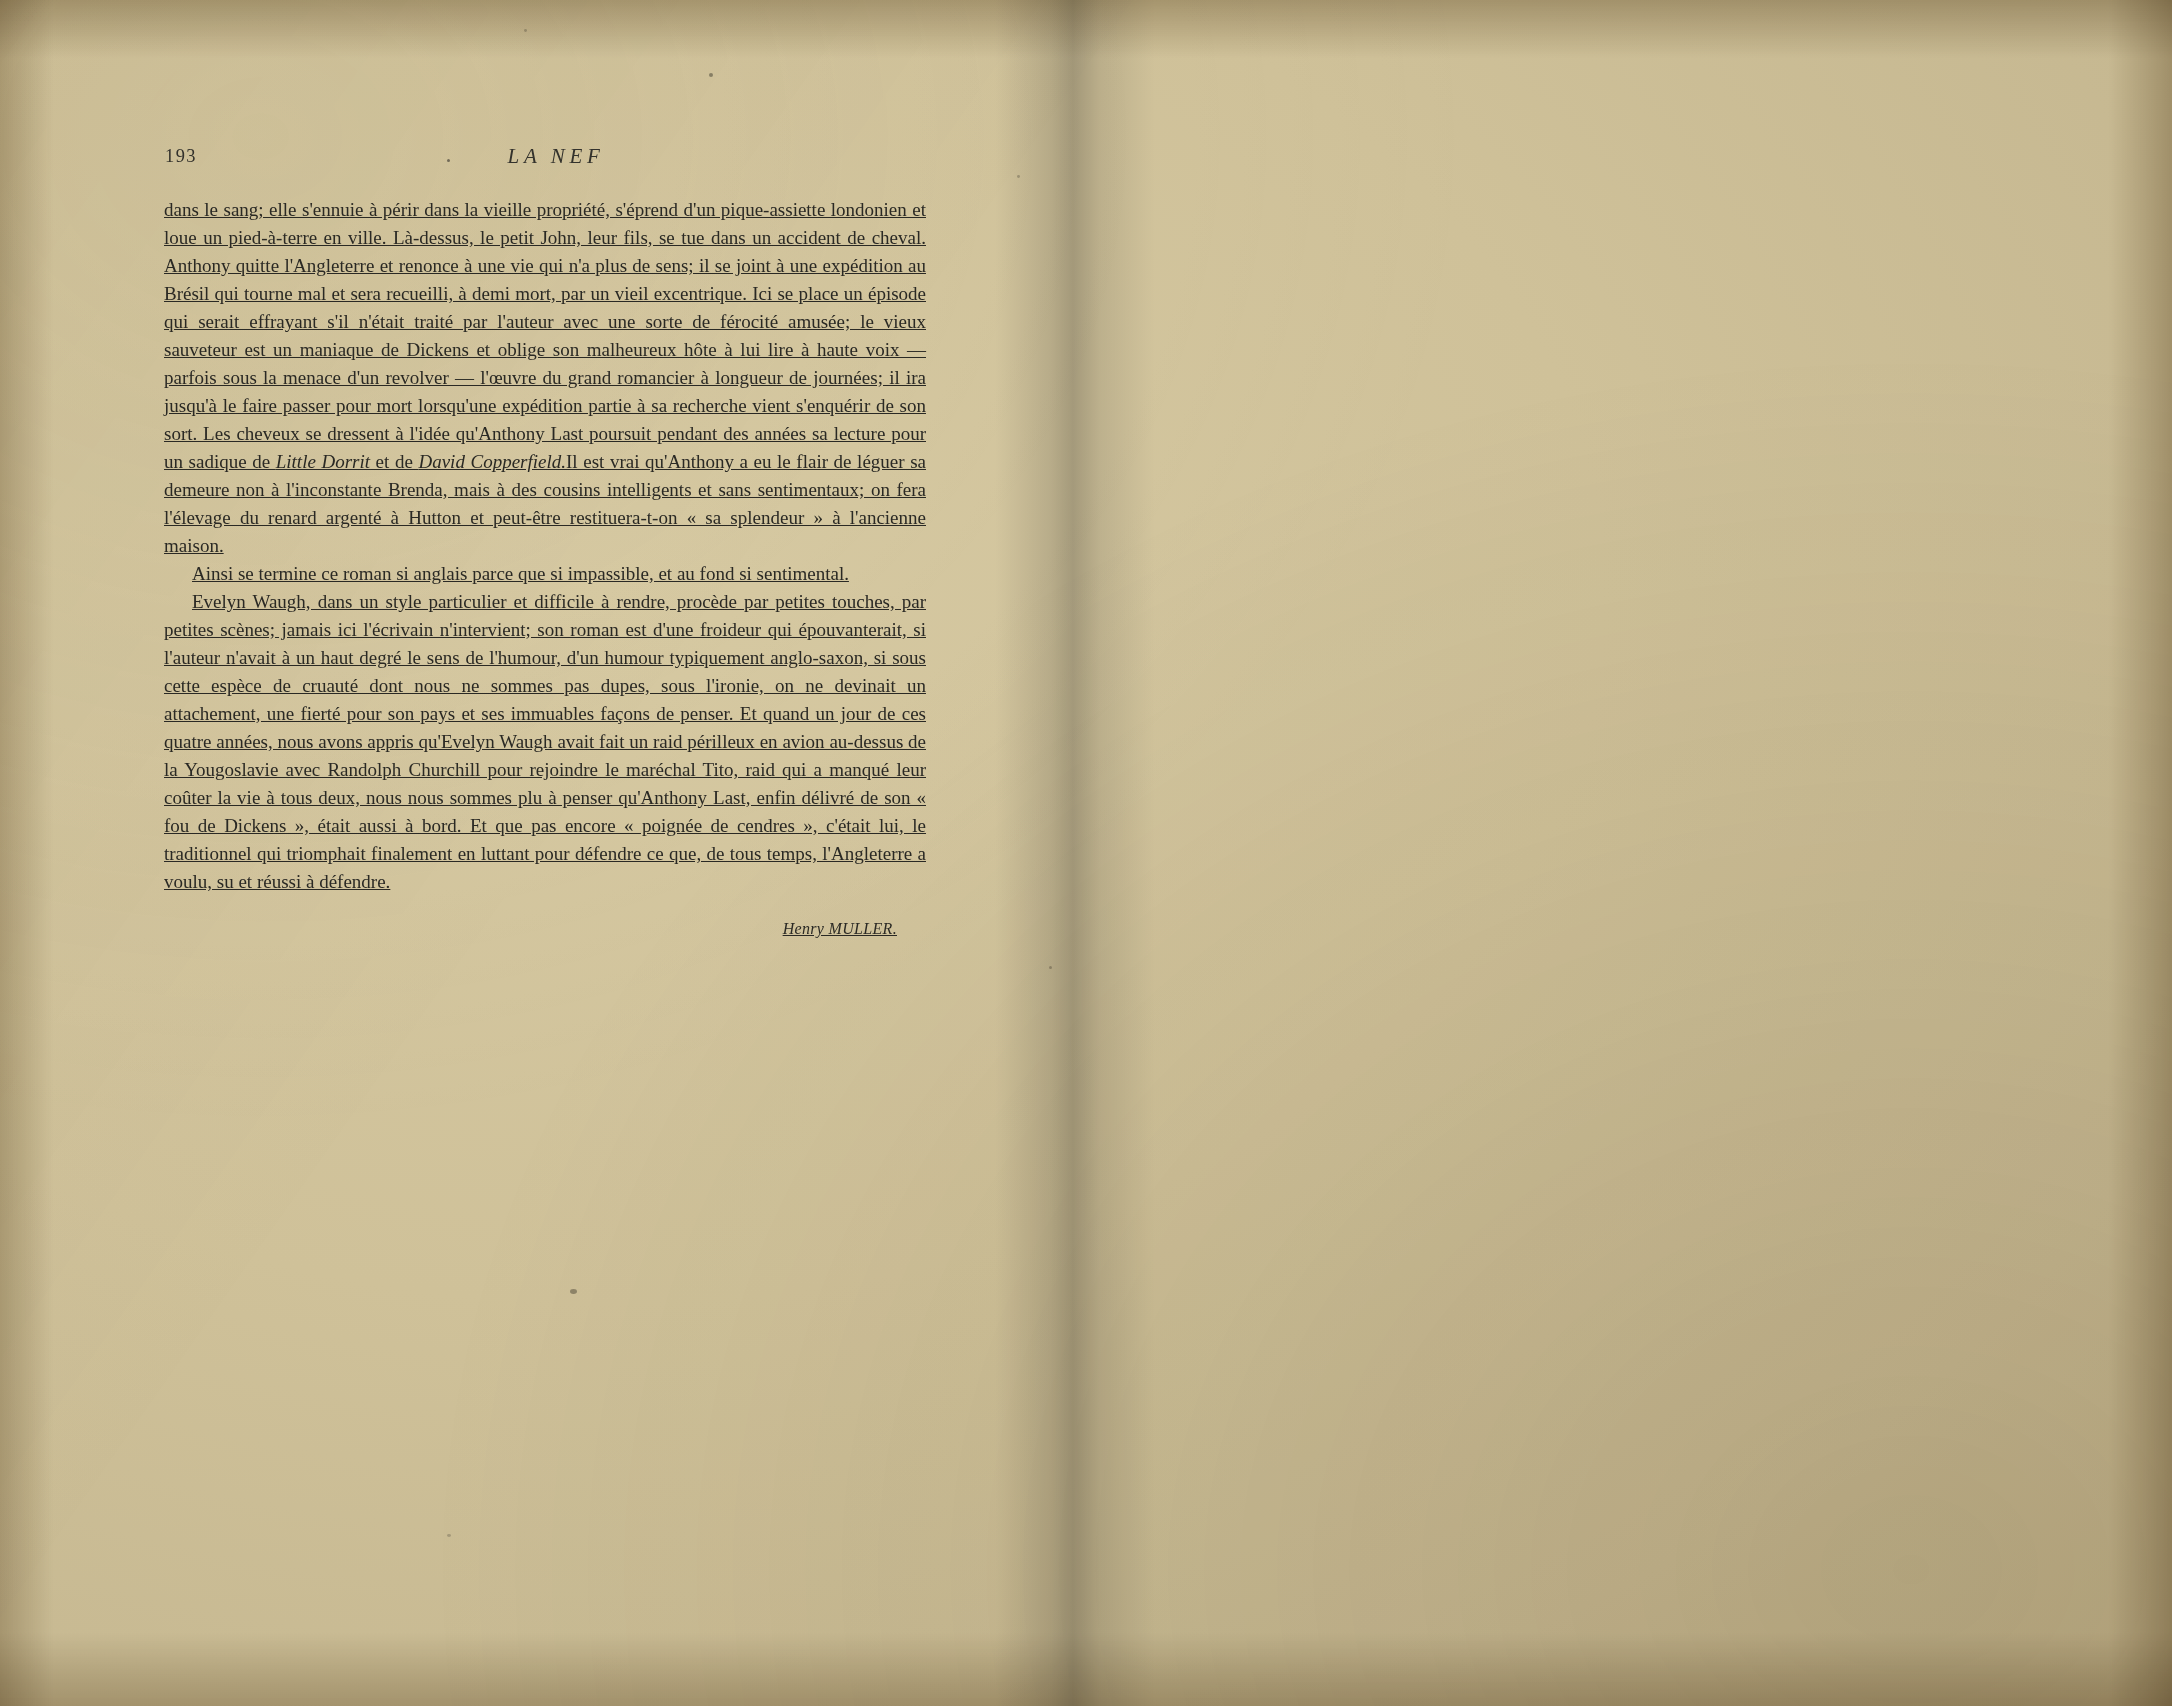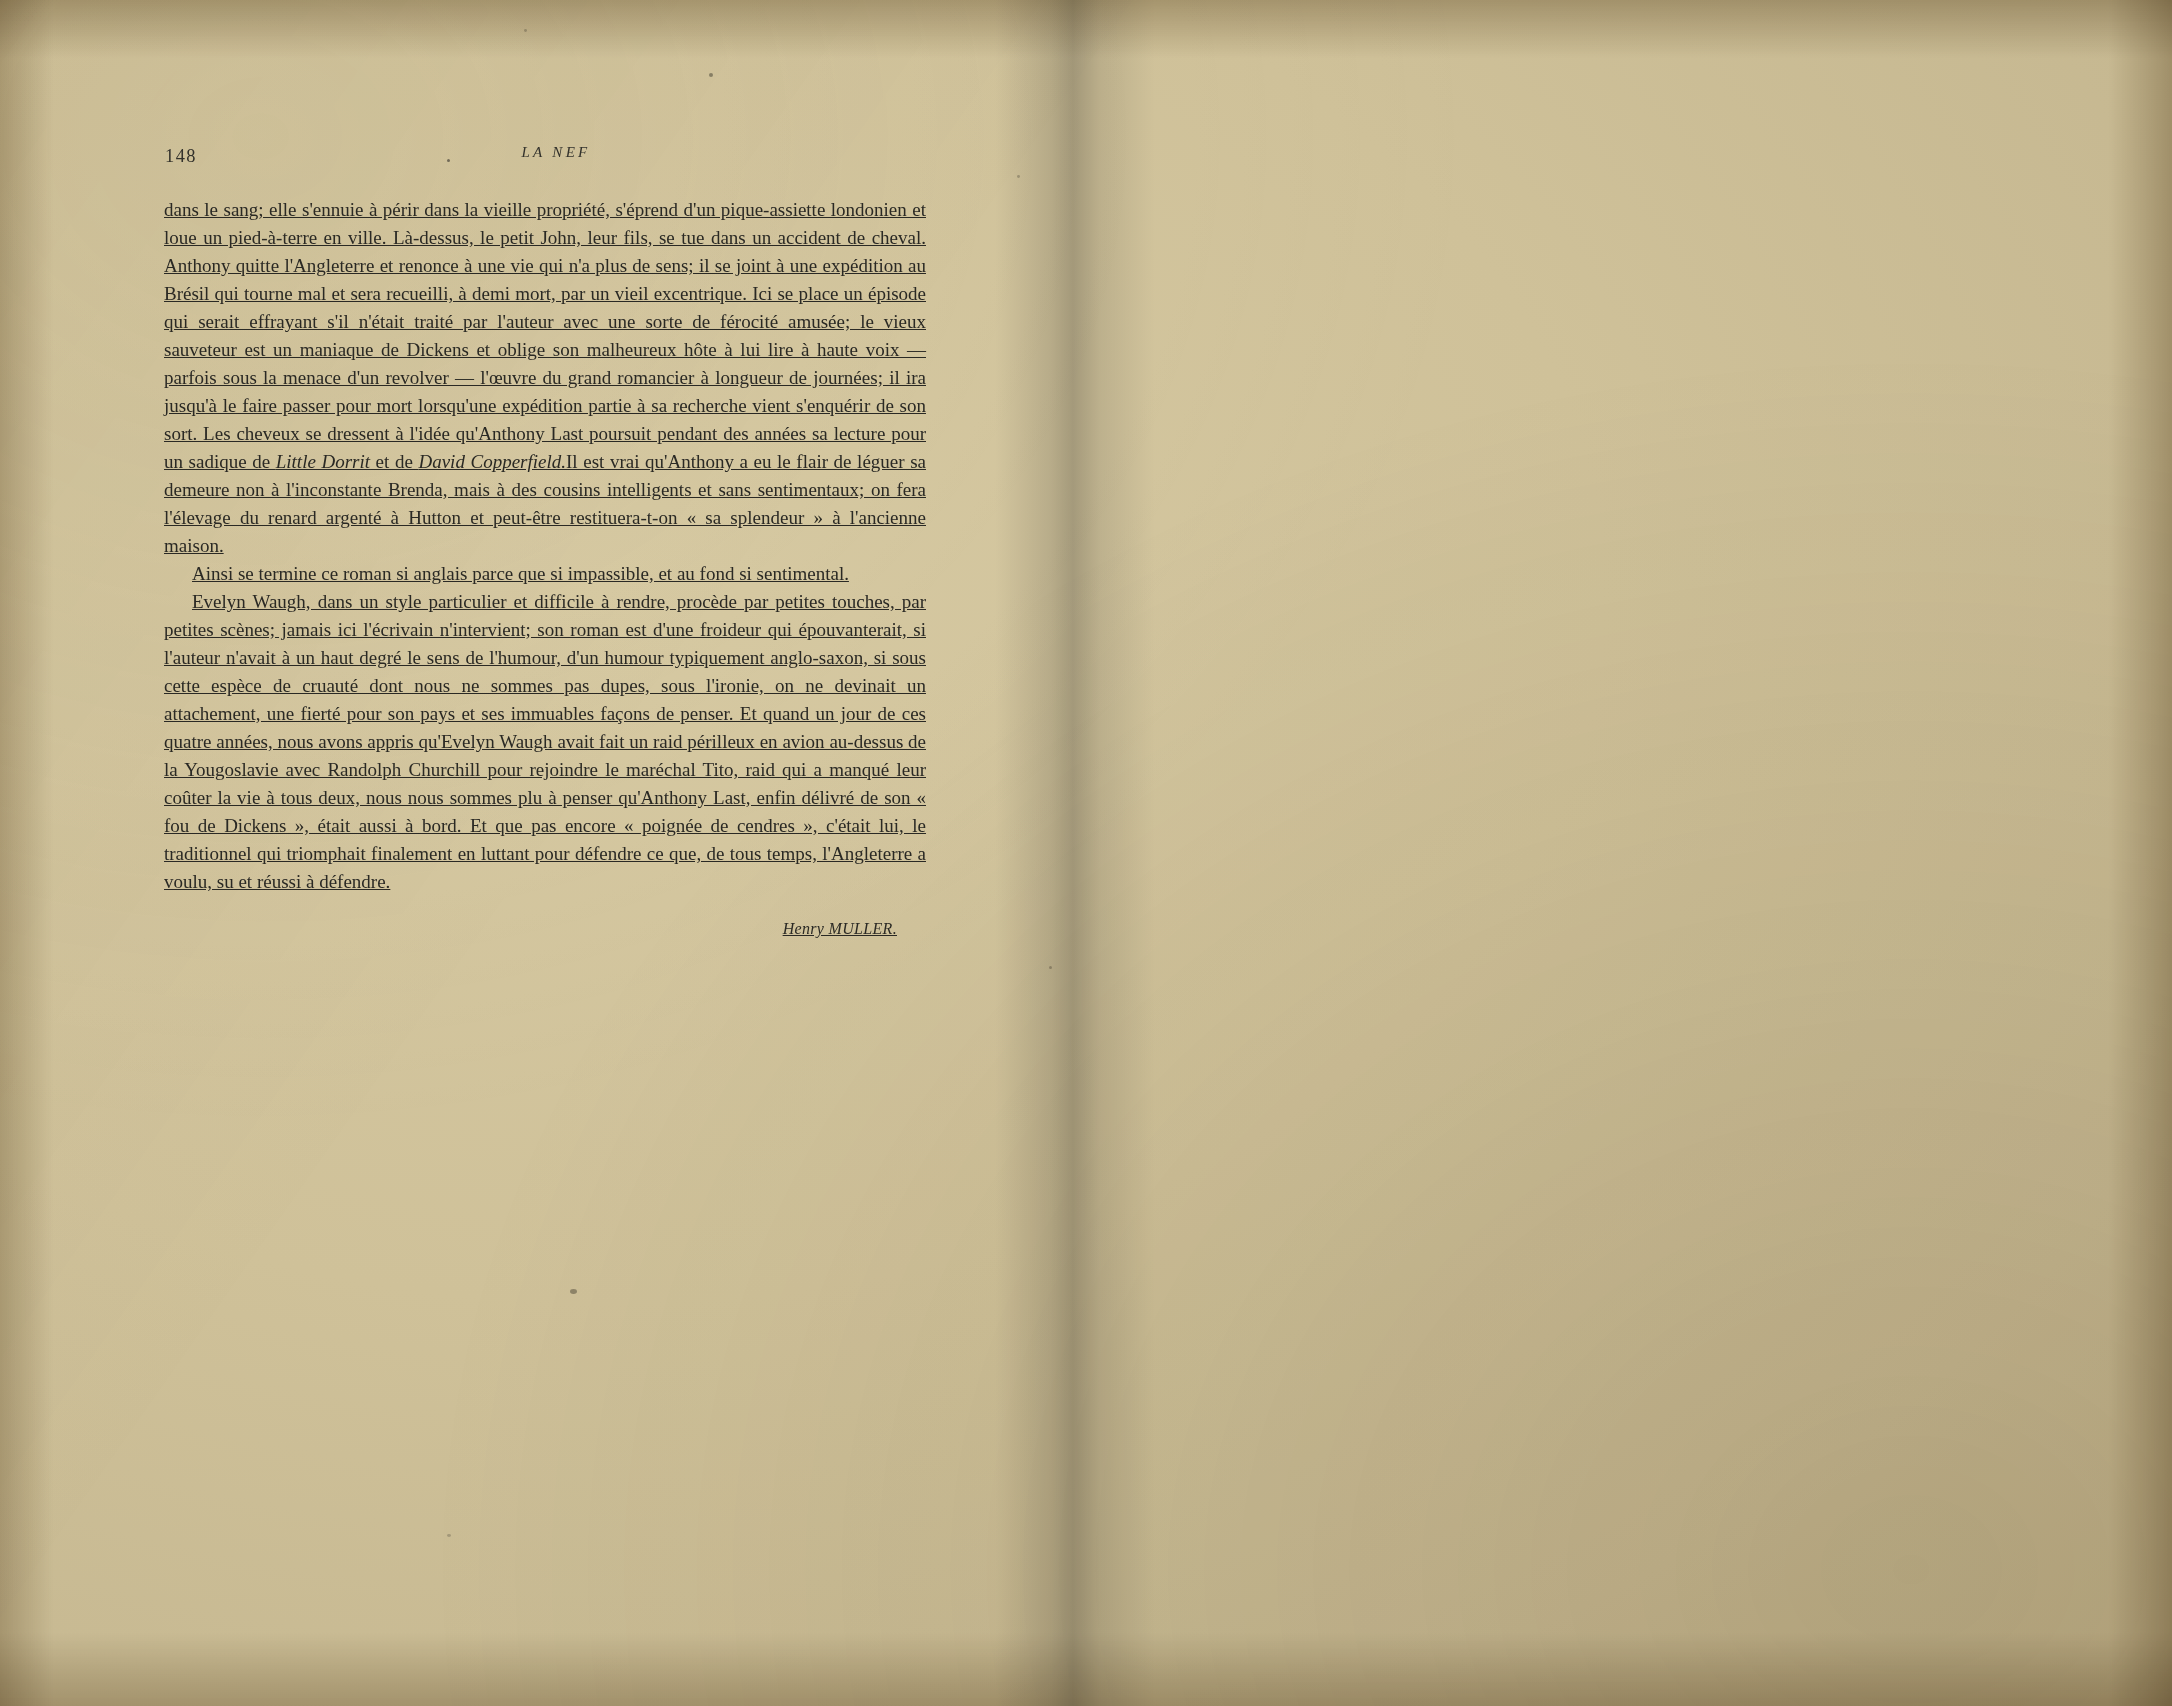--- a/index.html
+++ b/index.html
@@ -77,21 +77,21 @@
     font-size: 18.4px;
     letter-spacing: .08em;
     color: #33322c;
   }
   .journal-title {
     position: absolute;
     left: 50%;
     top: -1.9px;
     transform: translateX(-50%);
     font-style: italic;
-    font-size: 15px;
+    font-size: 21px;
     letter-spacing: .22em;
     color: #33322c;
     white-space: nowrap;
   }
   .head-dot {
     position:absolute;
     left: 36%;
     top: 12.6px;
     width: 3.4px; height: 3.4px;
     background: #4a463c;
@@ -152,21 +152,21 @@
   <span class="speck s1"></span>
   <span class="speck s2"></span>
   <span class="speck s3"></span>
   <span class="speck s4"></span>
   <span class="speck s5"></span>
   <span class="speck s6"></span>
 
   <div class="page page-left">
 
     <div class="running-head">
-      <span class="folio">148</span>
+      <span class="folio">193</span>
       <span class="head-dot"></span>
       <span class="journal-title">LA NEF</span>
     </div>
 
     <div class="col col-left">
 
       <p><span>dans le sang; elle s'ennuie à périr dans la vieille propriété, s'éprend d'un pique-assiette londonien et loue un pied-à-terre en ville. Là-dessus, le petit John, leur fils, se tue dans un accident de cheval. Anthony quitte l'Angleterre et renonce à une vie qui n'a plus de sens; il se joint à une expédition au Brésil qui tourne mal et sera recueilli, à demi mort, par un vieil excentrique. Ici se place un épisode qui serait effrayant s'il n'était traité par l'auteur avec une sorte de férocité amusée; le vieux sauveteur est un maniaque de Dickens et oblige son malheureux hôte à lui lire à haute voix — parfois sous la menace d'un revolver — l'œuvre du grand romancier à longueur de journées; il ira jusqu'à le faire passer pour mort lorsqu'une expédition partie à sa recherche vient s'enquérir de son sort. Les cheveux se dressent à l'idée qu'Anthony Last poursuit pendant des années sa lecture pour un sadique de </span><i>Little Dorrit</i><span> et de </span><i>David Copperfield.</i><span>Il est vrai qu'Anthony a eu le flair de léguer sa demeure non à l'inconstante Brenda, mais à des cousins intelligents et sans sentimentaux; on fera l'élevage du renard argenté à Hutton et peut-être restituera-t-on « sa splendeur » à l'ancienne maison.</span></p>
 
       <p class="indent">Ainsi se termine ce roman si anglais parce que si impassible, et au fond si sentimental.</p>
 

